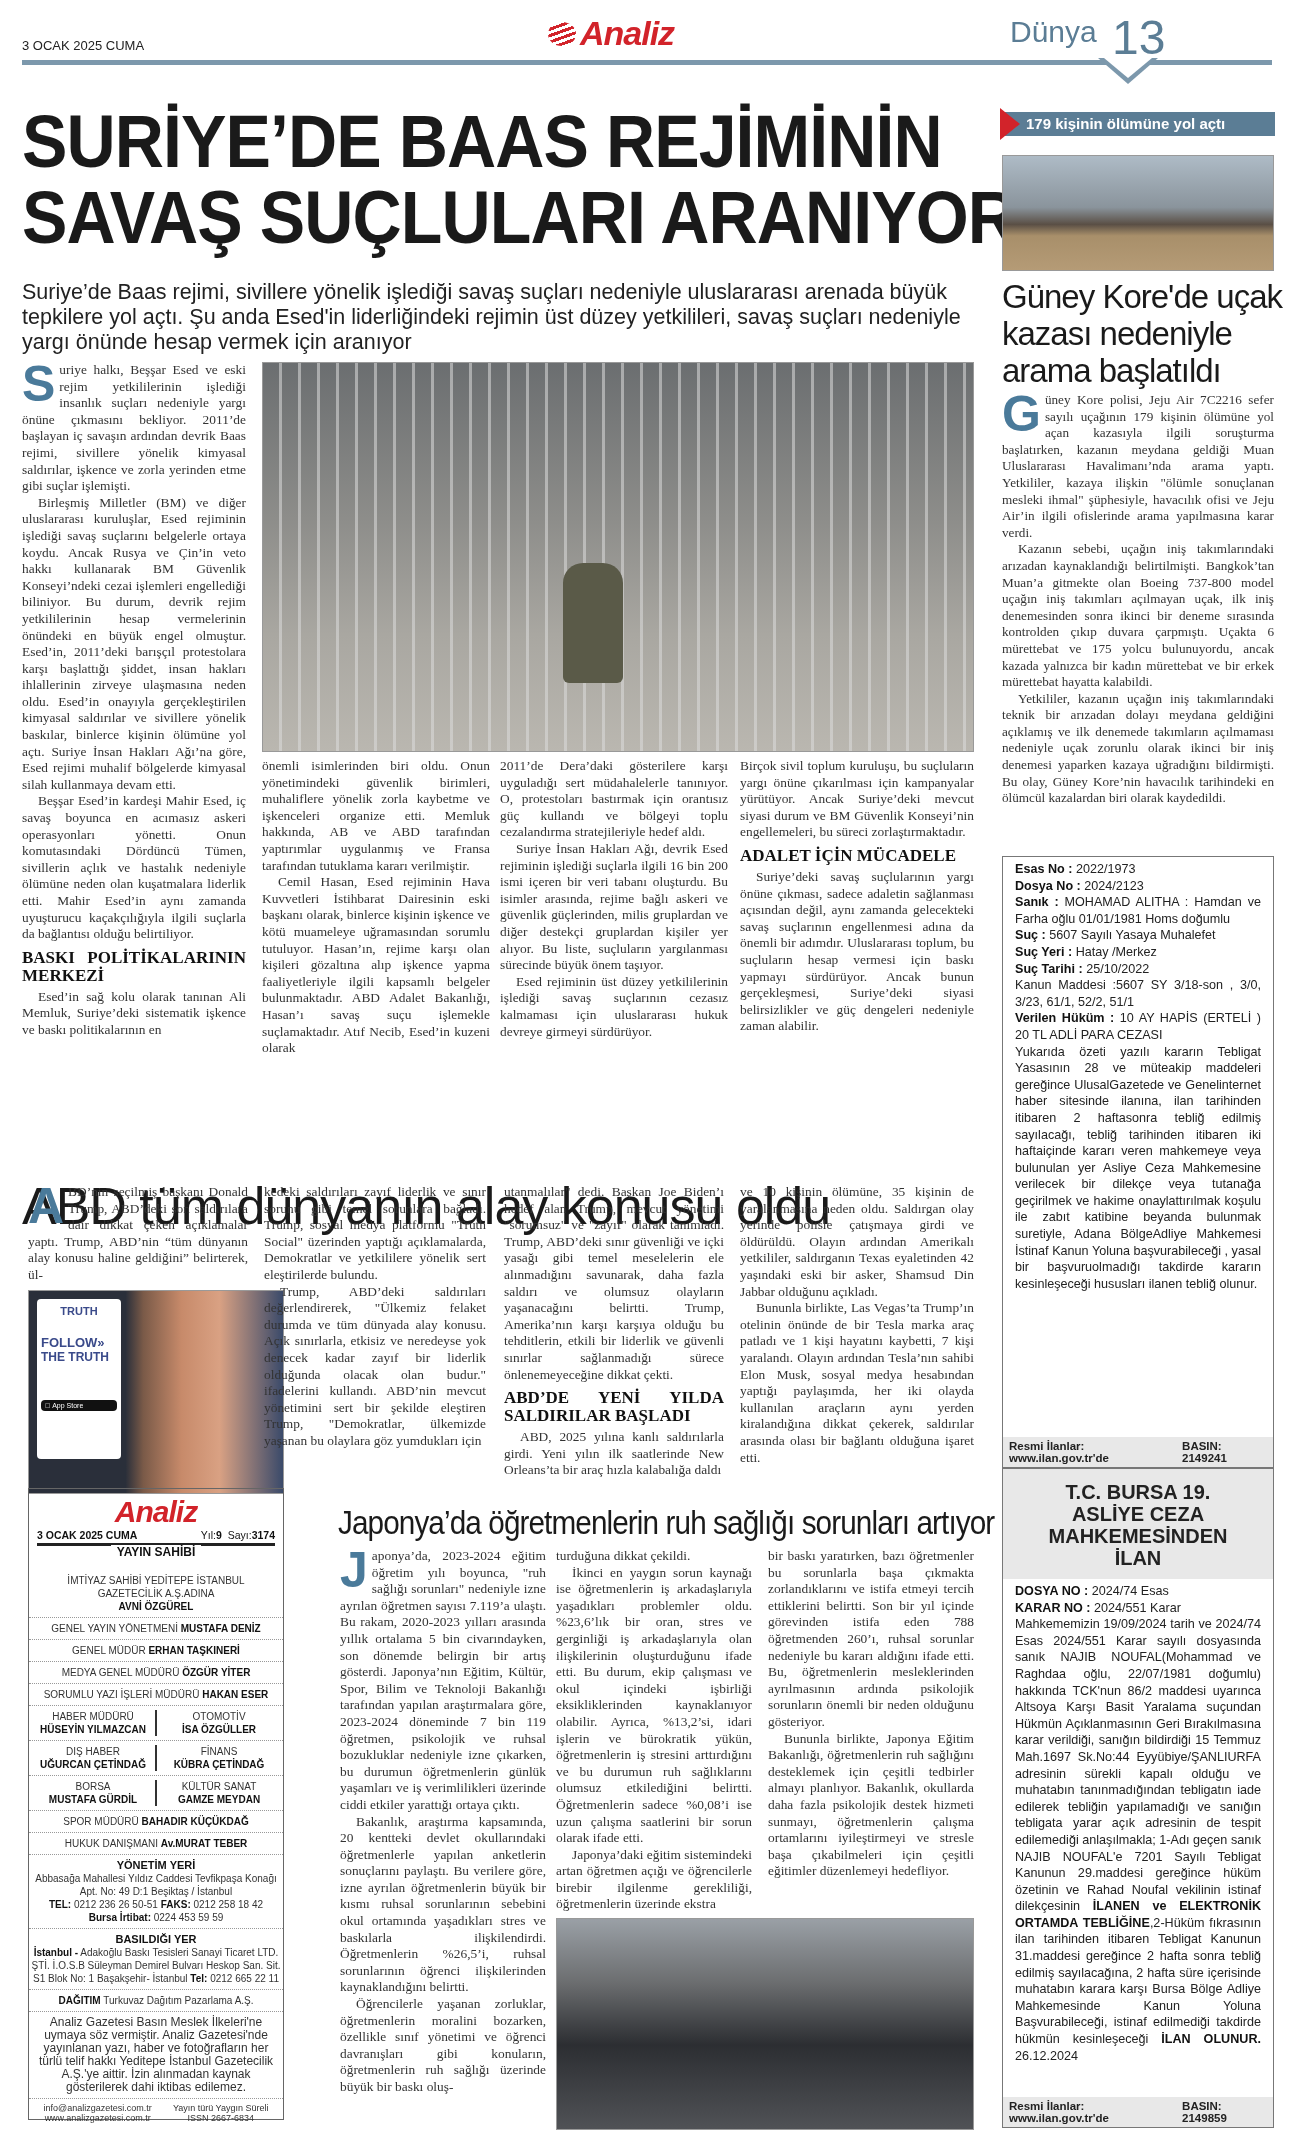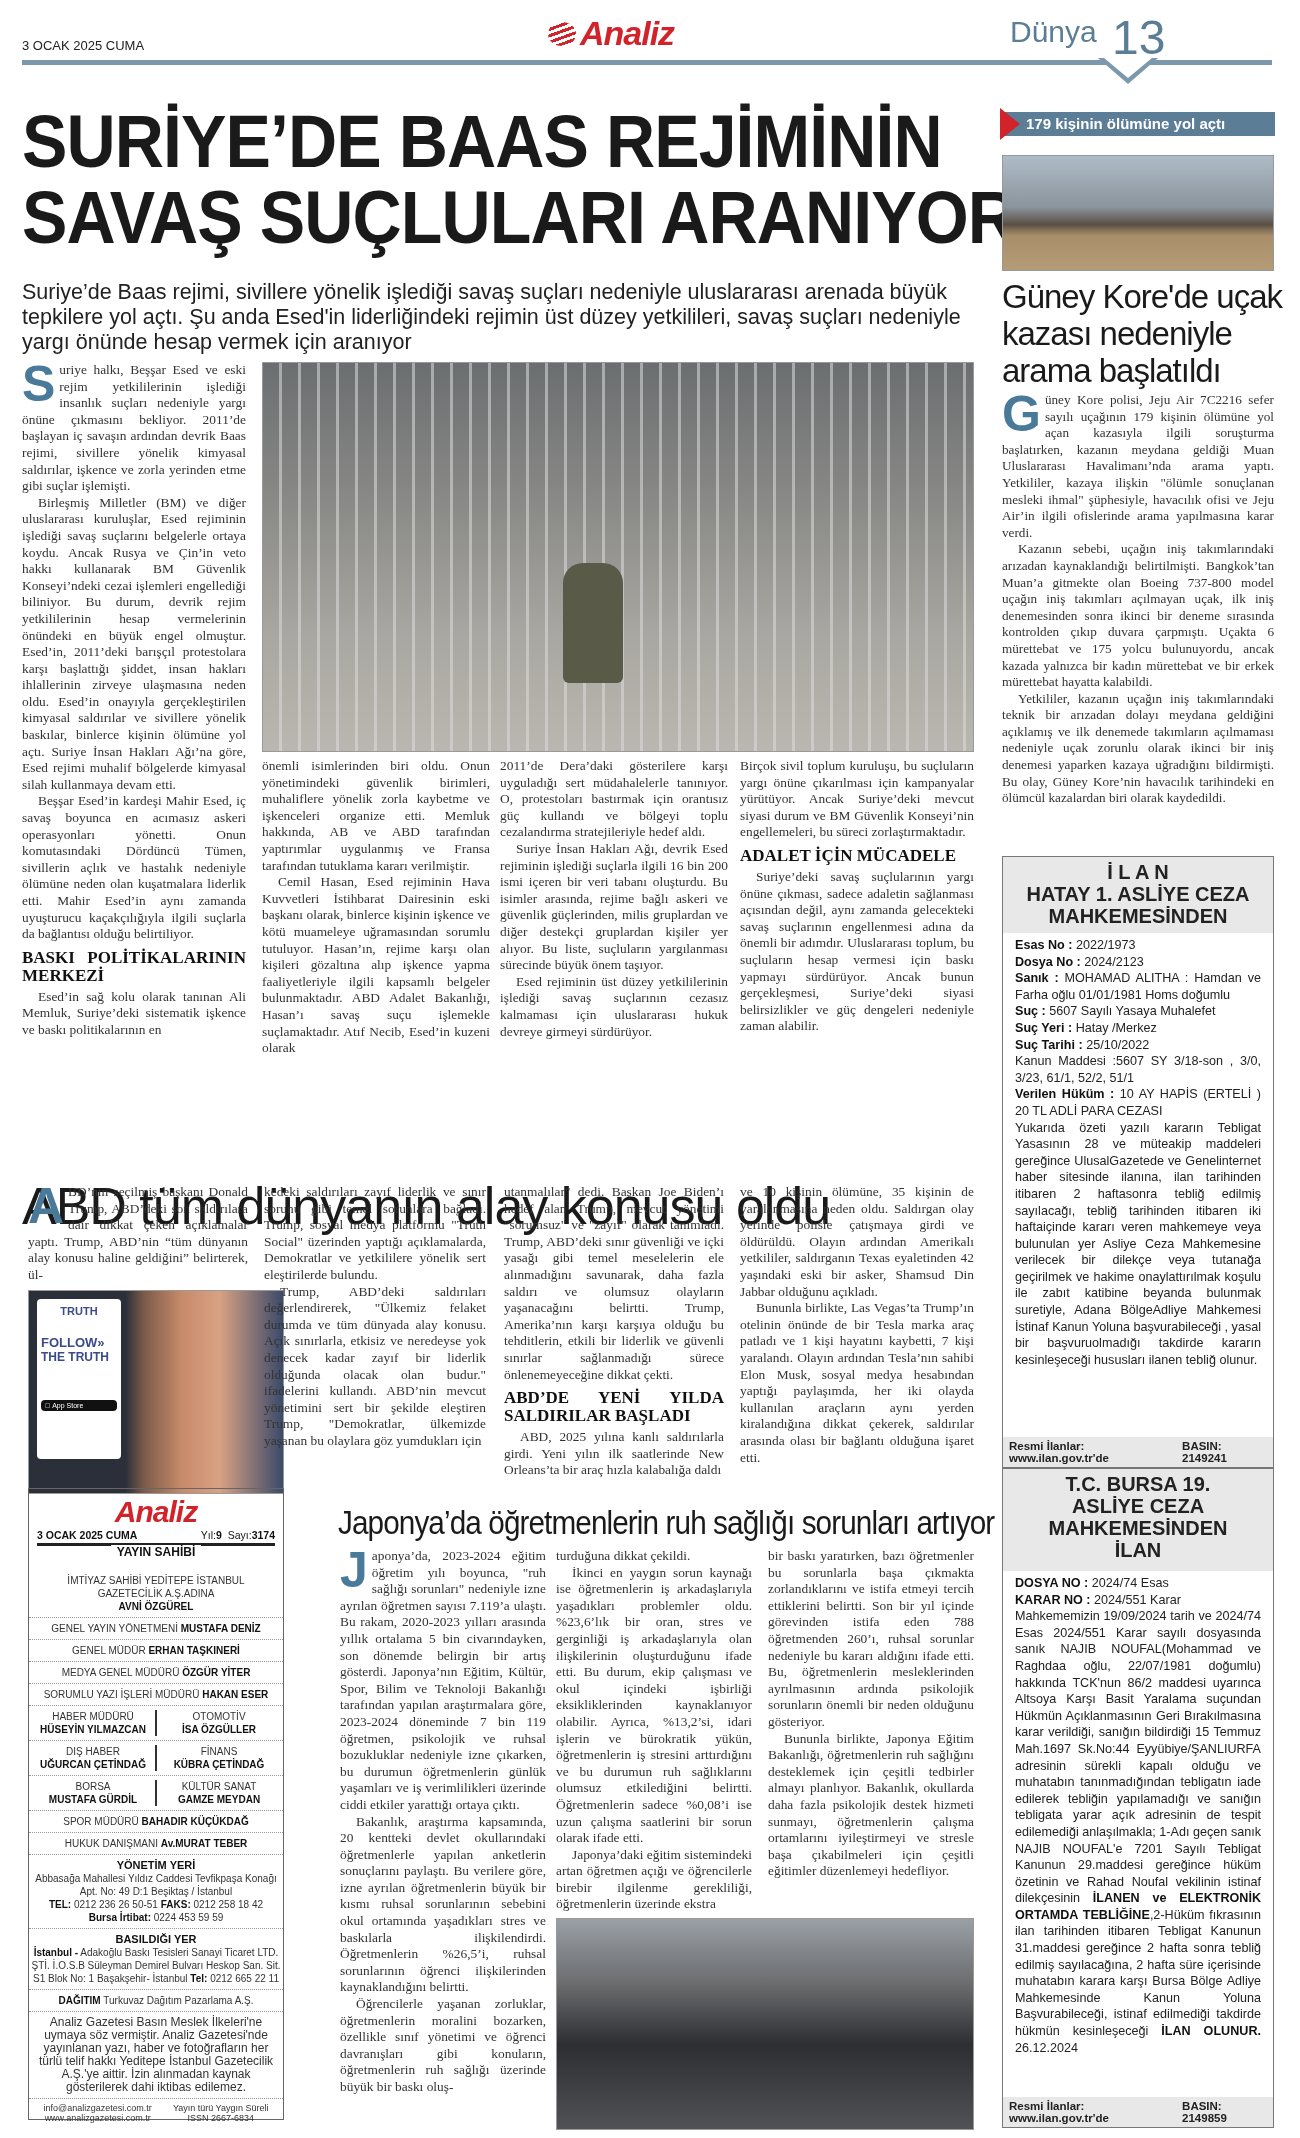--- a/index.html
+++ b/index.html
@@ -95,43 +95,39 @@
 <div class="abs tag-arrow"></div>
 <div class="photo" style="left:1002px;top:155px;width:272px;height:116px;background:linear-gradient(180deg,#aebbc6 0%,#8a949c 45%,#5a4f45 60%,#a88f6a 70%,#b59b76 100%)"></div>
 <div class="abs side-head">Güney Kore'de uçak kazası nedeniyle arama başlatıldı</div>
 <div class="abs body-text" style="left:1002px;top:392px;width:272px;font-size:13.2px">
   <p class="first"><span class="drop">G</span><span>üney Kore polisi, Jeju Air 7C2216 sefer sayılı uçağının 179 kişinin ölümüne yol açan kazasıyla ilgili soruşturma başlatırken, kazanın meydana geldiği Muan Uluslararası Havalimanı’nda arama yaptı. Yetkililer, kazaya ilişkin "ölümle sonuçlanan mesleki ihmal" şüphesiyle, havacılık ofisi ve Jeju Air’in ilgili ofislerinde arama yapılmasına karar verdi.</span></p>
   <p>Kazanın sebebi, uçağın iniş takımlarındaki arızadan kaynaklandığı belirtilmişti. Bangkok’tan Muan’a gitmekte olan Boeing 737-800 model uçağın iniş takımları açılmayan uçak, ilk iniş denemesinden sonra ikinci bir deneme sırasında kontrolden çıkıp duvara çarpmıştı. Uçakta 6 mürettebat ve 175 yolcu bulunuyordu, ancak kazada yalnızca bir kadın mürettebat ve bir erkek mürettebat hayatta kalabildi.</p>
   <p>Yetkililer, kazanın uçağın iniş takımlarındaki teknik bir arızadan dolayı meydana geldiğini açıklamış ve ilk denemede takımların açılmaması nedeniyle uçak zorunlu olarak ikinci bir iniş denemesi yaparken kazaya uğradığını bildirmişti. Bu olay, Güney Kore’nin havacılık tarihindeki en ölümcül kazalardan biri olarak kaydedildi.</p>
 </div>
 
 <div class="ad" style="top:856px;height:612px">
-  <div class="ad-head">
-    <div>İ L A N</div>
-    <div>HATAY 1. ASLİYE CEZA MAHKEMESİNDEN</div>
-  </div>
   <div class="ad-body">
     <div><b>Esas No :</b><span> 2022/1973</span></div>
     <div><b>Dosya No :</b><span> 2024/2123</span></div>
     <div><b>Sanık :</b><span> MOHAMAD ALITHA : Hamdan ve Farha oğlu 01/01/1981 Homs doğumlu</span></div>
     <div><b>Suç :</b><span> 5607 Sayılı Yasaya Muhalefet</span></div>
     <div><b>Suç Yeri :</b><span> Hatay /Merkez</span></div>
     <div><b>Suç Tarihi :</b><span> 25/10/2022</span></div>
     <div>Kanun Maddesi :5607 SY 3/18-son , 3/0, 3/23, 61/1, 52/2, 51/1</div>
     <div><b>Verilen Hüküm :</b><span> 10 AY HAPİS (ERTELİ ) 20 TL ADLİ PARA CEZASI</span></div>
     <div>Yukarıda özeti yazılı kararın Tebligat Yasasının 28 ve müteakip maddeleri gereğince UlusalGazetede ve Genelinternet haber sitesinde ilanına, ilan tarihinden itibaren 2 haftasonra tebliğ edilmiş sayılacağı, tebliğ tarihinden itibaren iki haftaiçinde kararı veren mahkemeye veya bulunulan yer Asliye Ceza Mahkemesine verilecek bir dilekçe veya tutanağa geçirilmek ve hakime onaylattırılmak koşulu ile zabıt katibine beyanda bulunmak suretiyle, Adana BölgeAdliye Mahkemesi İstinaf Kanun Yoluna başvurabileceği , yasal bir başvuruolmadığı takdirde kararın kesinleşeceği hususları ilanen tebliğ olunur.</div>
   </div>
   <div class="ad-foot" style="position:absolute;bottom:0;left:0;right:0">
     <span>Resmi İlanlar: www.ilan.gov.tr'de</span>
     <span>BASIN: 2149241</span>
   </div>
 </div>
 
 <div class="ad" style="top:1468px;height:660px">
-  <div class="ad-head" style="padding:4px 30px 10px">T.C. BURSA 19. ASLİYE CEZA MAHKEMESİNDEN İLAN</div>
+  <div class="ad-head" style="padding:12px 30px 10px">T.C. BURSA 19. ASLİYE CEZA MAHKEMESİNDEN İLAN</div>
   <div class="ad-body">
     <div><b>DOSYA NO :</b><span> 2024/74 Esas</span></div>
     <div><b>KARAR NO :</b><span> 2024/551 Karar</span></div>
     <div><span>Mahkememizin 19/09/2024 tarih ve 2024/74 Esas 2024/551 Karar sayılı dosyasında sanık NAJIB NOUFAL(Mohammad ve Raghdaa oğlu, 22/07/1981 doğumlu) hakkında TCK'nun 86/2 maddesi uyarınca Altsoya Karşı Basit Yaralama suçundan Hükmün Açıklanmasının Geri Bırakılmasına karar verildiği, sanığın bildirdiği 15 Temmuz Mah.1697 Sk.No:44 Eyyübiye/ŞANLIURFA adresinin sürekli kapalı olduğu ve muhatabın tanınmadığından tebligatın iade edilerek tebliğin yapılamadığı ve sanığın tebligata yarar açık adresinin de tespit edilemediği anlaşılmakla; 1-Adı geçen sanık NAJIB NOUFAL'e 7201 Sayılı Tebligat Kanunun 29.maddesi gereğince hüküm özetinin ve Rahad Noufal vekilinin istinaf dilekçesinin </span><b>İLANEN ve ELEKTRONİK ORTAMDA TEBLİĞİNE</b><span>,2-Hüküm fıkrasının ilan tarihinden itibaren Tebligat Kanunun 31.maddesi gereğince 2 hafta sonra tebliğ edilmiş sayılacağına, 2 hafta süre içerisinde muhatabın karara karşı Bursa Bölge Adliye Mahkemesinde Kanun Yoluna Başvurabileceği, istinaf edilmediği takdirde hükmün kesinleşeceği </span><b>İLAN OLUNUR.</b><span> 26.12.2024</span></div>
   </div>
   <div class="ad-foot" style="position:absolute;bottom:0;left:0;right:0">
     <span>Resmi İlanlar: www.ilan.gov.tr'de</span>
     <span>BASIN: 2149859</span>
   </div>
 </div>

